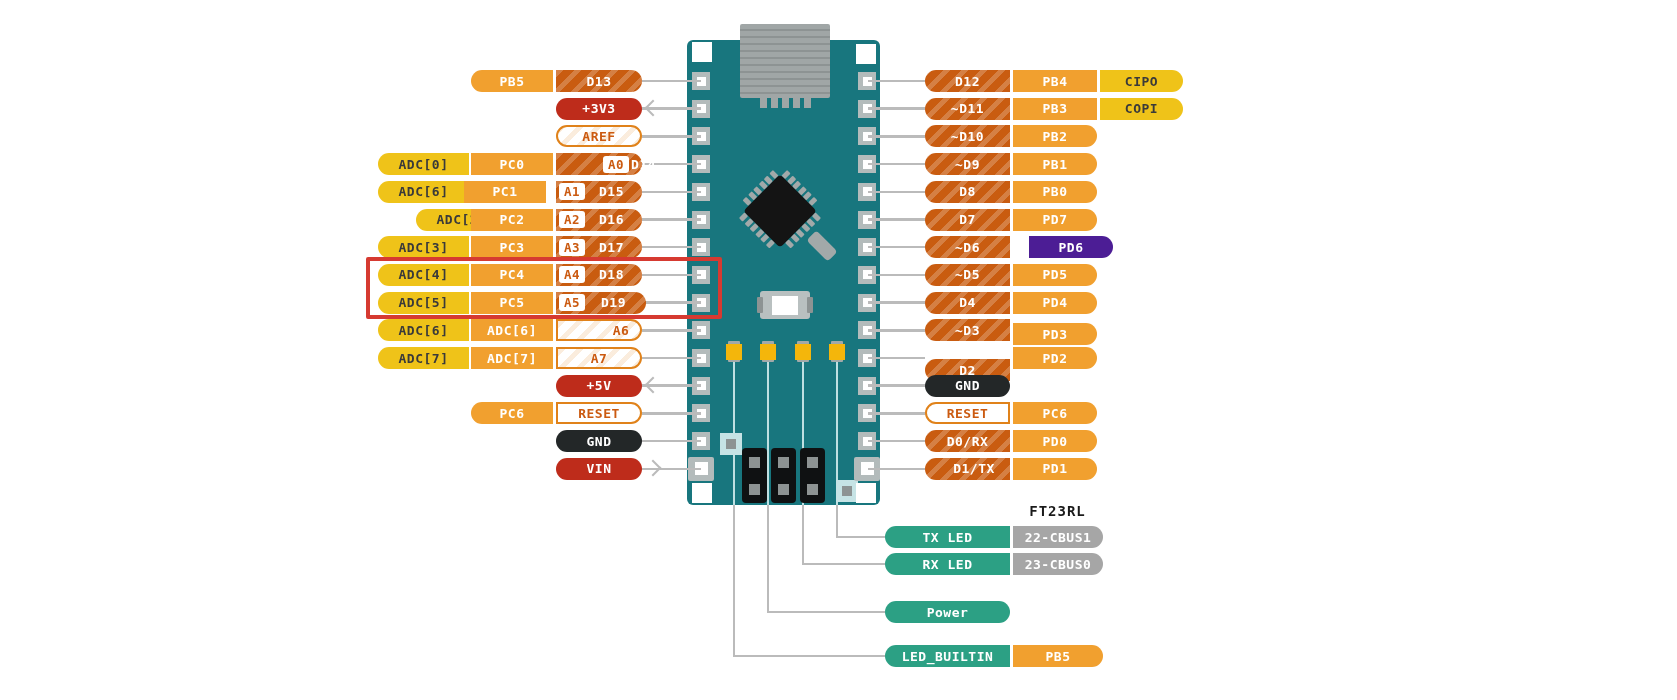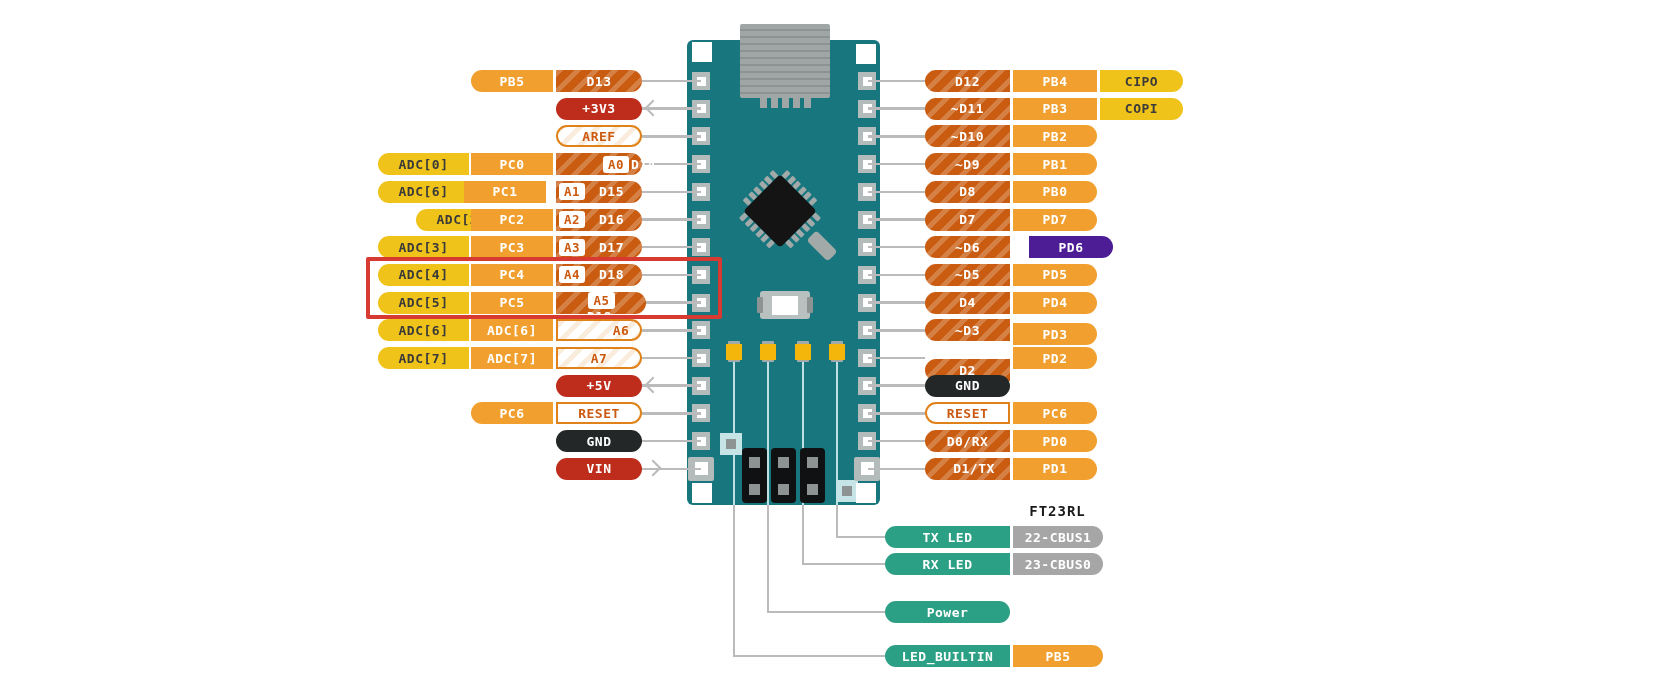--- a/index.html
+++ b/index.html
@@ -224,21 +224,21 @@
       <span class="pill-main">D17</span>
     </div>
     <div class="pill" style="left: 378px; top: 263.9px; width: 91px; border-radius: 11px 0px 0px 11px; background-color: rgb(239, 195, 25); color: rgb(58, 58, 58);">ADC[4]</div>
     <div class="pill" style="left: 471px; top: 263.9px; width: 82px; border-radius: 0px; background-color: rgb(241, 160, 47); color: rgb(255, 255, 255);">PC4</div>
     <div class="pill split" style="left: 556px; top: 263.9px; width: 86px; border-radius: 0px 11px 11px 0px; background-color: rgb(201, 92, 16); color: rgb(255, 255, 255); background-image: repeating-linear-gradient(135deg, rgba(255, 255, 255, 0.22) 0px, rgba(255, 255, 255, 0.22) 5px, transparent 5px, transparent 13px);">
       <span class="sub" style="color: rgb(203, 90, 16);">A4</span>
       <span class="pill-main">D18</span>
     </div>
     <div class="pill" style="left: 378px; top: 291.6px; width: 91px; border-radius: 11px 0px 0px 11px; background-color: rgb(239, 195, 25); color: rgb(58, 58, 58);">ADC[5]</div>
     <div class="pill" style="left: 471px; top: 291.6px; width: 82px; border-radius: 0px; background-color: rgb(241, 160, 47); color: rgb(255, 255, 255);">PC5</div>
-    <div class="pill split" style="left: 556px; top: 291.6px; width: 90px; border-radius: 0px 11px 11px 0px; background-color: rgb(201, 92, 16); color: rgb(255, 255, 255); background-image: repeating-linear-gradient(135deg, rgba(255, 255, 255, 0.22) 0px, rgba(255, 255, 255, 0.22) 5px, transparent 5px, transparent 13px); flex-direction: column;">
+    <div class="pill split" style="left: 556px; top: 291.6px; width: 90px; border-radius: 0px 11px 11px 0px; background-color: rgb(201, 92, 16); color: rgb(255, 255, 255); background-image: repeating-linear-gradient(135deg, rgba(255, 255, 255, 0.22) 0px, rgba(255, 255, 255, 0.22) 5px, transparent 5px, transparent 13px);">
       <span class="sub" style="color: rgb(203, 90, 16);">A5</span>
       <span class="pill-main">D19</span>
     </div>
     <div class="pill" style="left: 378px; top: 319.3px; width: 91px; border-radius: 11px 0px 0px 11px; background-color: rgb(239, 195, 25); color: rgb(58, 58, 58);">ADC[6]</div>
     <div class="pill" style="left: 471px; top: 319.3px; width: 82px; border-radius: 0px; background-color: rgb(241, 160, 47); color: rgb(255, 255, 255);">ADC[6]</div>
     <div class="pill" style="left: 556px; top: 319.3px; width: 86px; border-radius: 0px 11px 11px 0px; background-color: rgb(255, 255, 255); color: rgb(203, 90, 16); border: 2px solid rgb(224, 130, 26); background-image: repeating-linear-gradient(135deg, rgba(224, 130, 26, 0.15) 0px, rgba(224, 130, 26, 0.15) 5px, transparent 5px, transparent 13px); padding-left: 44px;">A6</div>
     <div class="pill" style="left: 378px; top: 347px; width: 91px; border-radius: 11px 0px 0px 11px; background-color: rgb(239, 195, 25); color: rgb(58, 58, 58);">ADC[7]</div>
     <div class="pill" style="left: 471px; top: 347px; width: 82px; border-radius: 0px; background-color: rgb(241, 160, 47); color: rgb(255, 255, 255);">ADC[7]</div>
     <div class="pill" style="left: 556px; top: 347px; width: 86px; border-radius: 0px 11px 11px 0px; background-color: rgb(255, 255, 255); color: rgb(203, 90, 16); border: 2px solid rgb(224, 130, 26); background-image: repeating-linear-gradient(135deg, rgba(224, 130, 26, 0.15) 0px, rgba(224, 130, 26, 0.15) 5px, transparent 5px, transparent 13px);">A7</div>
     <div class="pill" style="left: 556px; top: 374.7px; width: 86px; border-radius: 11px; background-color: rgb(190, 44, 27); color: rgb(255, 255, 255);">+5V</div>

